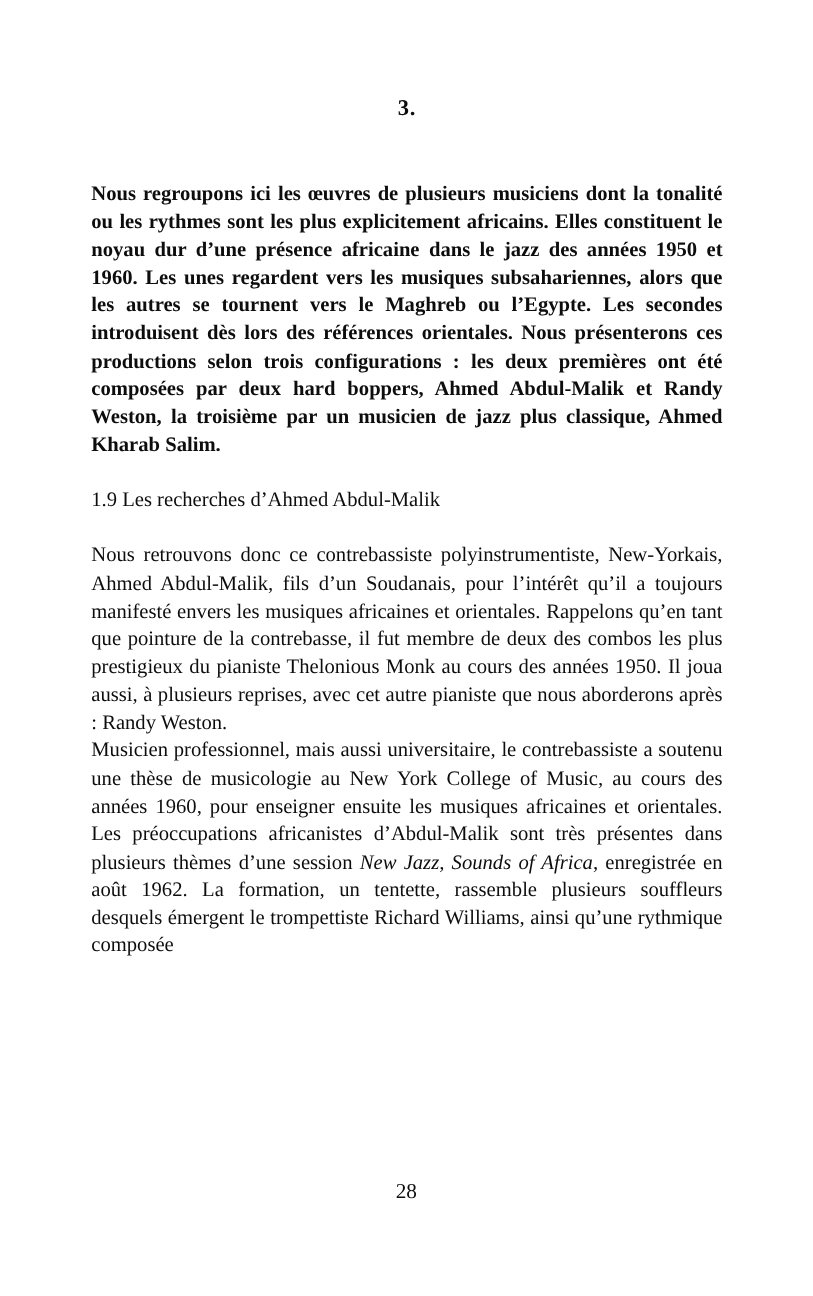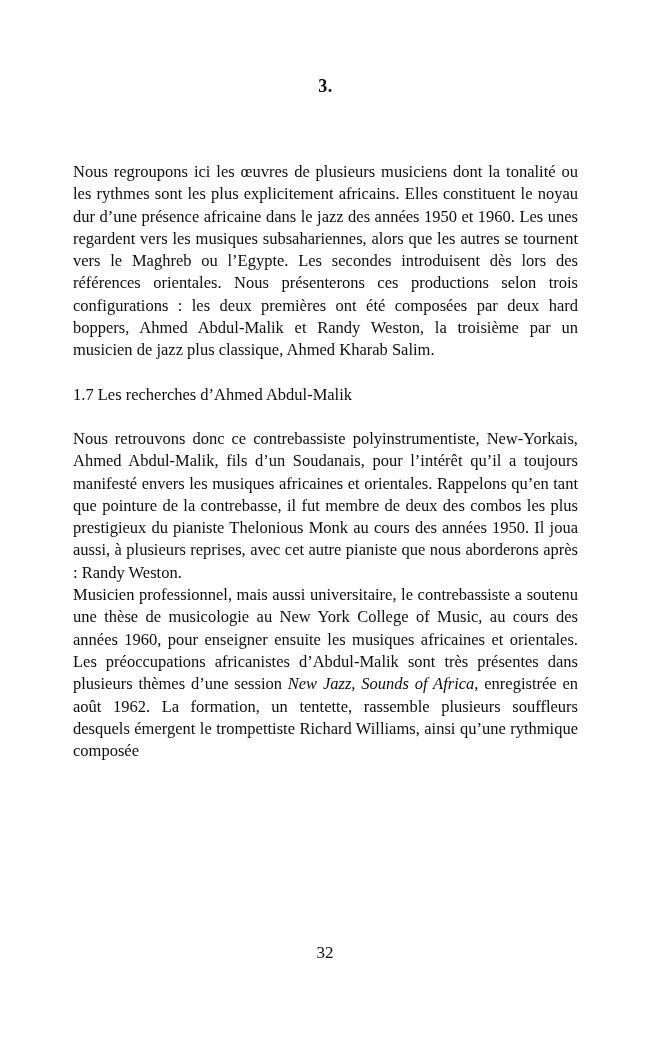--- a/index.html
+++ b/index.html
@@ -31,21 +31,21 @@
     line-height: 41px;
     letter-spacing: 0.4px;
   }
   .title .title-line { display: block; }
   .body-text {
     font-size: 16.5px;
     line-height: 22.3px;
     text-align: justify;
     color: #0d0d0d;
   }
-  .first-paragraph { margin-top: 64px; }
+  .first-paragraph { margin-top: 47px; font-weight: bold; }
   .section-heading {
     font-size: 16.5px;
     line-height: 22.3px;
     margin-top: 22px;
     margin-bottom: 22px;
     text-align: left;
   }
   em { font-style: italic; margin-top: 22px; }
   .page-number {
     position: absolute;
@@ -61,21 +61,21 @@
 
 <div class="page">
 
   <div class="chapter-number">3.</div>
 
   <h1 class="title">
   </h1>
 
   <p class="body-text first-paragraph">Nous regroupons ici les œuvres de plusieurs musiciens dont la tonalité ou les rythmes sont les plus explicitement africains. Elles constituent le noyau dur d’une présence africaine dans le jazz des années 1950 et 1960. Les unes regardent vers les musiques subsahariennes, alors que les autres se tournent vers le Maghreb ou l’Egypte. Les secondes introduisent dès lors des références orientales. Nous présenterons ces productions selon trois configurations : les deux premières ont été composées par deux hard boppers, Ahmed Abdul-Malik et Randy Weston, la troisième par un musicien de jazz plus classique, Ahmed Kharab Salim.</p>
 
-  <p class="section-heading">1.7 Les recherches d’Ahmed Abdul-Malik</p>
+  <p class="section-heading">1.9 Les recherches d’Ahmed Abdul-Malik</p>
 
   <p class="body-text">Nous retrouvons donc ce contrebassiste polyinstrumentiste, New-Yorkais, Ahmed Abdul-Malik, fils d’un Soudanais, pour l’intérêt qu’il a toujours manifesté envers les musiques africaines et orientales. Rappelons qu’en tant que pointure de la contrebasse, il fut membre de deux des combos les plus prestigieux du pianiste Thelonious Monk au cours des années 1950. Il joua aussi, à plusieurs reprises, avec cet autre pianiste que nous aborderons après : Randy Weston.</p>
 
   <p class="body-text"><span>Musicien professionnel, mais aussi universitaire, le contrebassiste a soutenu une thèse de musicologie au New York College of Music, au cours des années 1960, pour enseigner ensuite les musiques africaines et orientales. Les préoccupations africanistes d’Abdul-Malik sont très présentes dans plusieurs thèmes d’une session </span><em>New Jazz, Sounds of Africa</em><span>, enregistrée en août 1962. La formation, un tentette, rassemble plusieurs souffleurs desquels émergent le trompettiste Richard Williams, ainsi qu’une rythmique composée</span></p>
 
-  <div class="page-number">32</div>
+  <div class="page-number">28</div>
 
 </div>
 
 </body></html>

